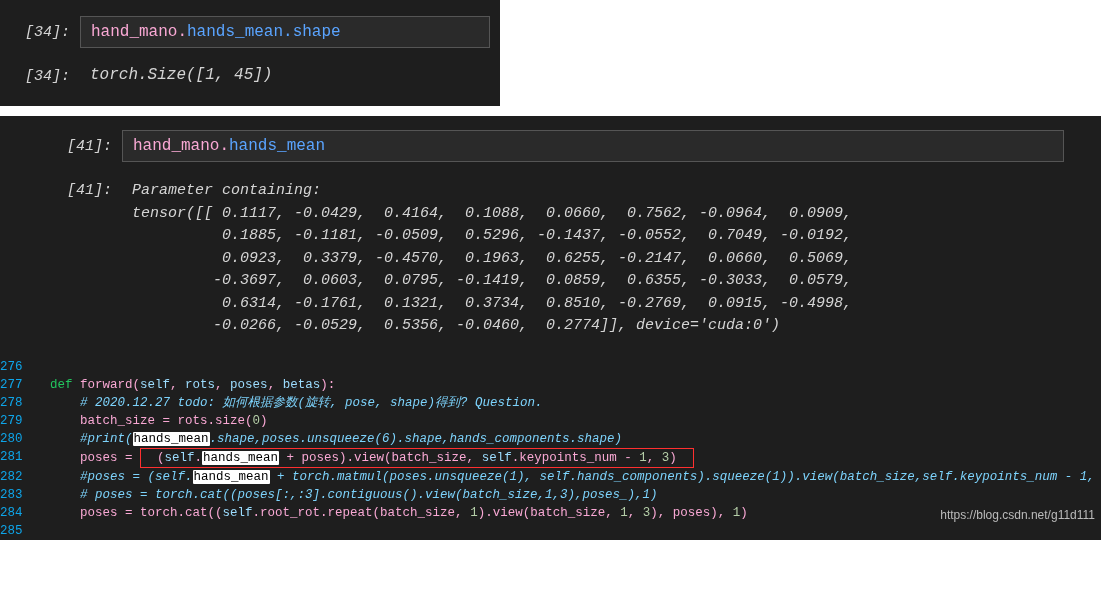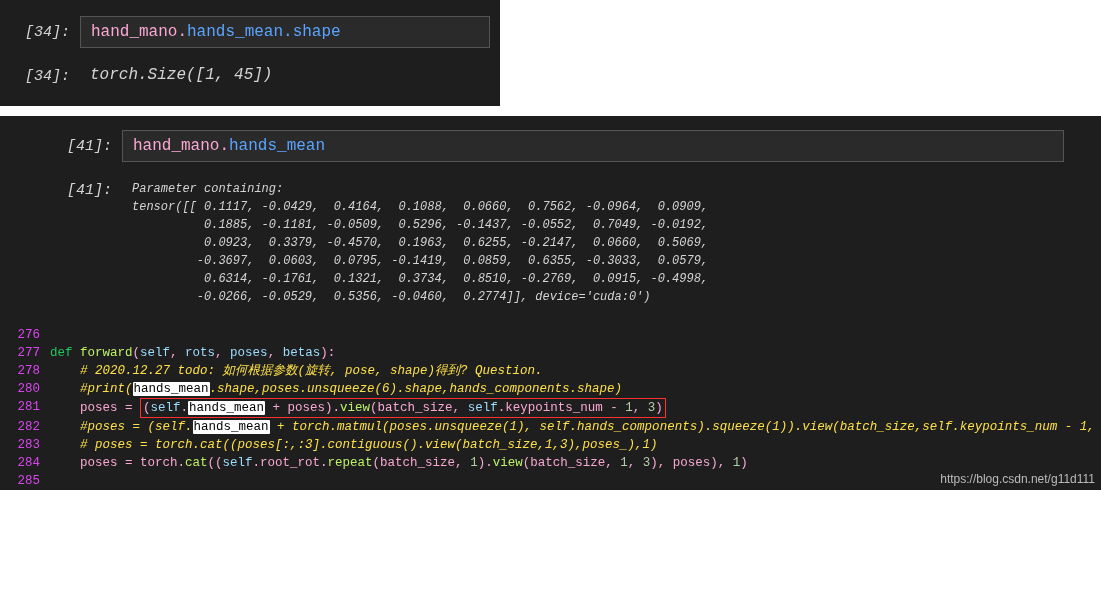--- a/index.html
+++ b/index.html
@@ -62,42 +62,42 @@
   }
   .code-line {
     display: flex;
     font-size: 12.5px;
     line-height: 18px;
     white-space: pre;
   }
   .gutter {
     width: 40px;
     min-width: 40px;
-    color: #d946ef;
-    text-align: right;
+    color: #0ea5e9;
+    text-align: left;
     padding-right: 10px;
     user-select: none;
     background: #1e1e1e;
   }
   .code-content { flex: 1; color: #d4d4d4; }
   .kw { color: #22c55e; }
-  .fn { color: #bef264; }
+  .fn { color: #f9a8d4; }
   .param { color: #9cdcfe; }
   .selfkw { color: #9cdcfe; }
   .num { color: #b5cea8; }
-  .cmt { color: #fde047; font-style: italic; }
+  .cmt { color: #7dd3fc; font-style: italic; }
   .hl-white { background: #ffffff; color: #000000; padding: 0 1px; border-radius:1px;}
-  .hl-red { border: 1.5px solid #ff3030; padding: 0 2px; display:inline-block;}
+  .hl-red { border: 1.5px solid #ff3030; padding: 0 16px; display:inline-block;}
   .obj { color: #f9a8d4; }
   .attr-blue { color: #5aa4ff; }
-  pre.tensor { margin:0; font-family: inherit; font-size:12px; line-height:1.5;}
+  pre.tensor { margin:0; font-family: inherit; font-size:15px; line-height:1.5;}
   .watermark {
     position:absolute;
     right:6px;
-    bottom:4px;
+    bottom:18px;
     color:#bbbbbb;
     font-size:12px;
     font-family: Arial, sans-serif;
   }
 </style>
 </head>
 <body>
 
 <div class="block1">
   <div class="cell">
@@ -131,20 +131,21 @@
          -0.0266, -0.0529,  0.5356, -0.0460,  0.2774]], device='cuda:0')</pre>
     </div>
   </div>
 </div>
 
 <div class="block3">
   <div id="editor-lines">
       <div class="code-line"><div class="gutter">276</div><div class="code-content"></div></div>
       <div class="code-line"><div class="gutter">277</div><div class="code-content"><span class="kw">def </span><span class="fn">forward</span><span class="obj">(</span><span class="selfkw">self</span><span class="obj">, </span><span class="param">rots</span><span class="obj">, </span><span class="param">poses</span><span class="obj">, </span><span class="param">betas</span><span class="obj">):</span></div></div>
       <div class="code-line"><div class="gutter">278</div><div class="code-content"><span class="obj">    </span><span class="cmt"># 2020.12.27 todo: 如何根据参数(旋转, pose, shape)得到? Question.</span></div></div>
+      <div class="code-line"><div class="gutter">279</div><div class="code-content"><span class="obj">    batch_size = rots.</span><span class="fn">size</span><span class="obj">(</span><span class="num">0</span><span class="obj">)</span></div></div>
       <div class="code-line"><div class="gutter">280</div><div class="code-content"><span class="obj">    </span><span class="cmt">#print(</span><span class="hl-white">hands_mean</span><span class="cmt">.shape,poses.unsqueeze(6).shape,hands_components.shape)</span></div></div>
       <div class="code-line"><div class="gutter">281</div><div class="code-content"><span class="obj">    poses = </span><span class="hl-red"><span class="obj">(</span><span class="selfkw">self</span><span class="obj">.</span><span class="hl-white">hands_mean</span><span class="obj"> + poses).</span><span class="fn">view</span><span class="obj">(batch_size, </span><span class="selfkw">self</span><span class="obj">.keypoints_num - </span><span class="num">1</span><span class="obj">, </span><span class="num">3</span><span class="obj">)</span></span></div></div>
       <div class="code-line"><div class="gutter">282</div><div class="code-content"><span class="obj">    </span><span class="cmt">#poses = (self.</span><span class="hl-white">hands_mean</span><span class="cmt"> + torch.matmul(poses.unsqueeze(1), self.hands_components).squeeze(1)).view(batch_size,self.keypoints_num - 1, 3)</span></div></div>
       <div class="code-line"><div class="gutter">283</div><div class="code-content"><span class="obj">    </span><span class="cmt"># poses = torch.cat((poses[:,:3].contiguous().view(batch_size,1,3),poses_),1)</span></div></div>
       <div class="code-line"><div class="gutter">284</div><div class="code-content"><span class="obj">    poses = torch.</span><span class="fn">cat</span><span class="obj">((</span><span class="selfkw">self</span><span class="obj">.root_rot.</span><span class="fn">repeat</span><span class="obj">(batch_size, </span><span class="num">1</span><span class="obj">).</span><span class="fn">view</span><span class="obj">(batch_size, </span><span class="num">1</span><span class="obj">, </span><span class="num">3</span><span class="obj">), poses), </span><span class="num">1</span><span class="obj">)</span></div></div>
       <div class="code-line"><div class="gutter">285</div><div class="code-content"></div></div>
     </div>
   <div class="watermark">https://blog.csdn.net/g11d111</div>
 </div>
 

